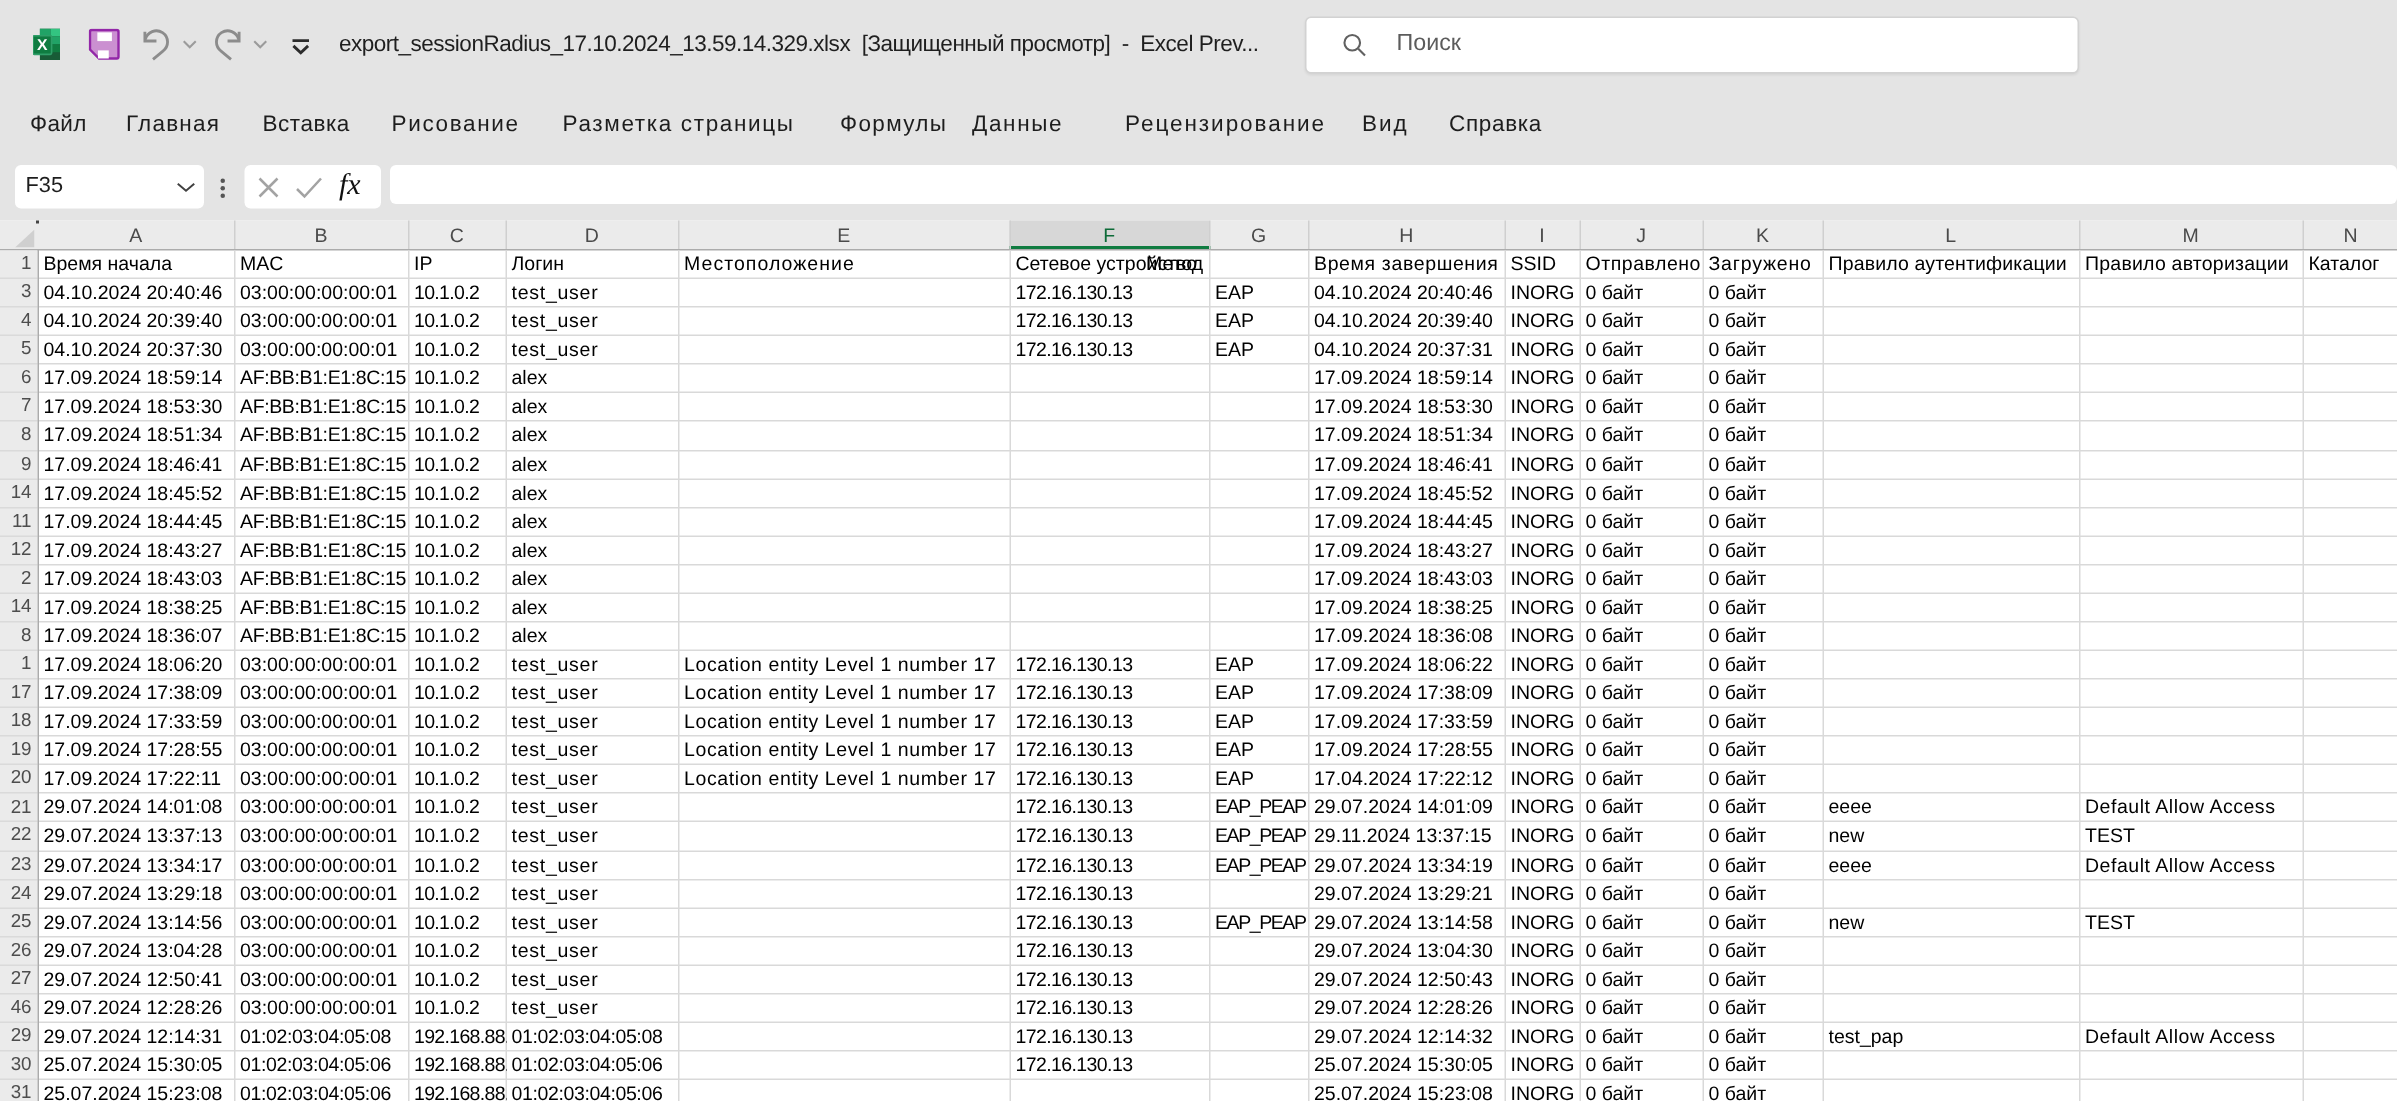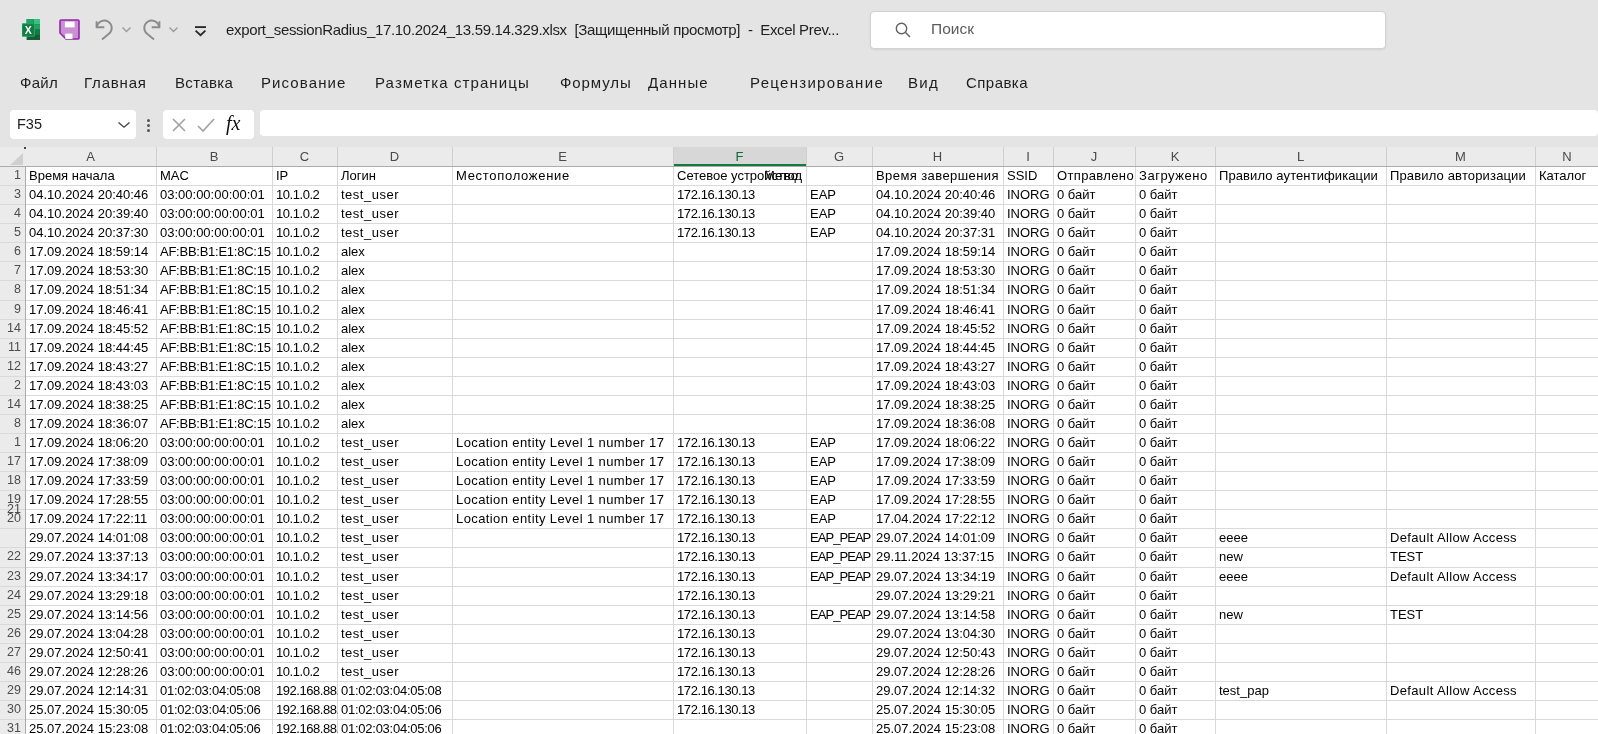--- a/index.html
+++ b/index.html
@@ -163,21 +163,21 @@
 <div class="rn" style="left:0;top:337.6px;width:21px">11</div>
 <div class="rn" style="left:0;top:356.7px;width:21px">12</div>
 <div class="rn" style="left:0;top:375.8px;width:21px">2</div>
 <div class="rn" style="left:0;top:394.8px;width:21px">14</div>
 <div class="rn" style="left:0;top:413.9px;width:21px">8</div>
 <div class="rn" style="left:0;top:433.0px;width:21px">1</div>
 <div class="rn" style="left:0;top:452.1px;width:21px">17</div>
 <div class="rn" style="left:0;top:471.1px;width:21px">18</div>
 <div class="rn" style="left:0;top:490.2px;width:21px">19</div>
 <div class="rn" style="left:0;top:509.3px;width:21px">20</div>
-<div class="rn" style="left:0;top:500px;width:21px">21</div>
+<div class="rn" style="left:0;top:529px;width:21px">21</div>
 <div class="rn" style="left:0;top:547.4px;width:21px">22</div>
 <div class="rn" style="left:0;top:566.5px;width:21px">23</div>
 <div class="rn" style="left:0;top:585.5px;width:21px">24</div>
 <div class="rn" style="left:0;top:604.6px;width:21px">25</div>
 <div class="rn" style="left:0;top:623.7px;width:21px">26</div>
 <div class="rn" style="left:0;top:642.8px;width:21px">27</div>
 <div class="rn" style="left:0;top:661.8px;width:21px">46</div>
 <div class="rn" style="left:0;top:680.9px;width:21px">29</div>
 <div class="rn" style="left:0;top:700.0px;width:21px">30</div>
 <div class="rn" style="left:0;top:719.0px;width:21px">31</div>

